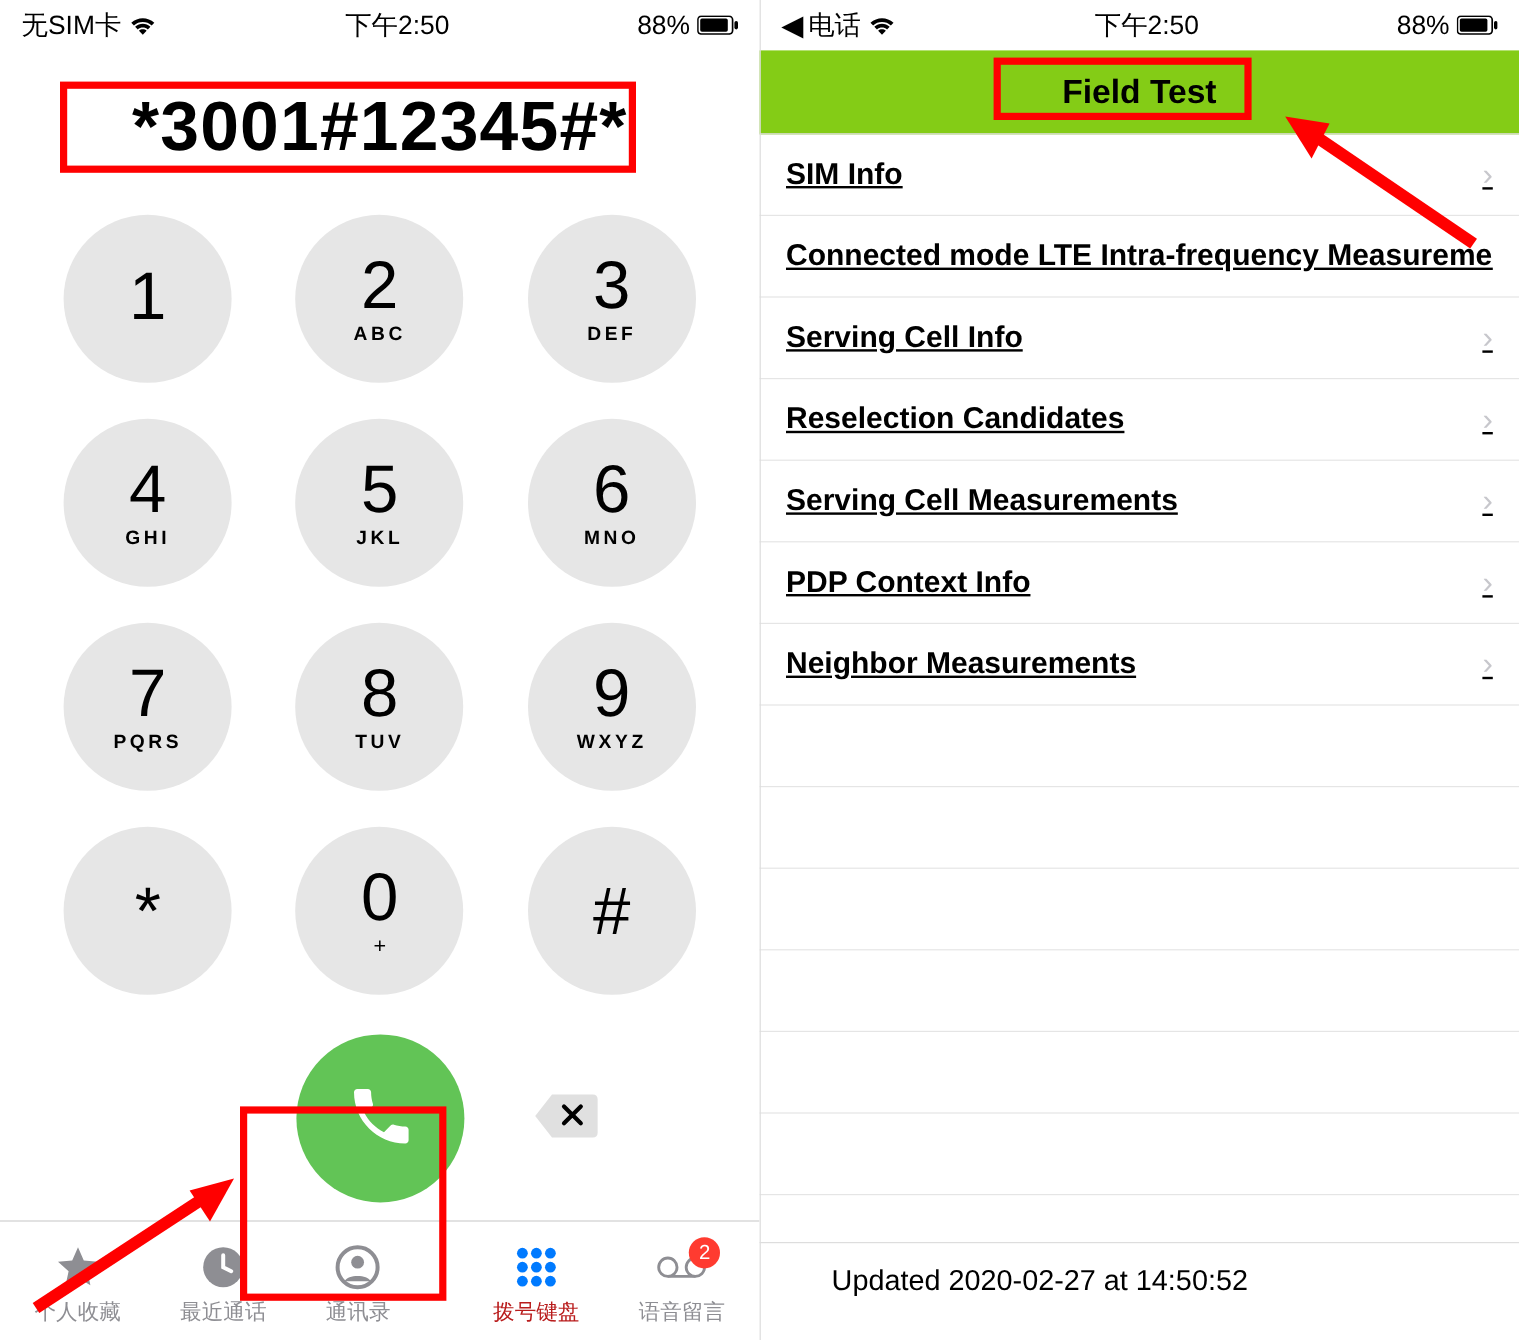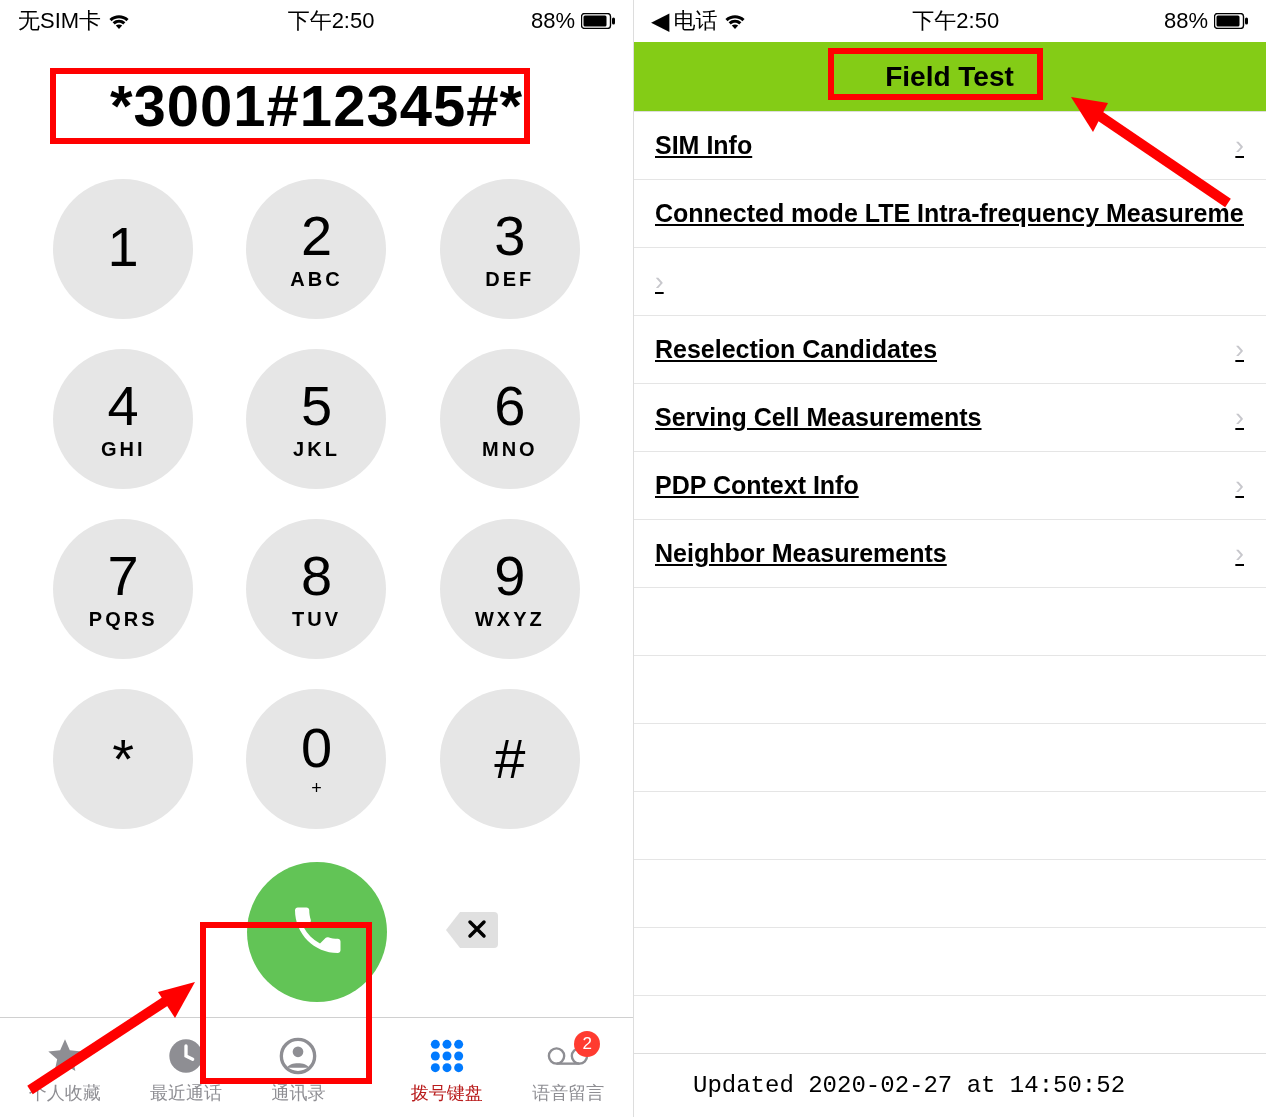--- a/index.html
+++ b/index.html
@@ -63,21 +63,21 @@
     width: 140px; height: 140px;
     border-radius: 50%;
     background: #e6e6e6;
     display:flex;
     flex-direction:column;
     align-items:center;
     justify-content:center;
     cursor:pointer;
   }
   .key-digit { font-size: 56px; font-weight:400; line-height:1; color:#000;}
-  .key-letters { font-size: 20px; font-weight:600; letter-spacing:3px; margin-top:4px; color:#000;}
+  .key-letters { font-size: 16px; font-weight:600; letter-spacing:3px; margin-top:4px; color:#000;}
   .key-star .key-digit, .key-hash .key-digit { font-size: 56px; }
   .key-plus { font-size:18px; margin-top:2px; font-weight:400;}
   
   .call-row {
     margin-top: 28px;
     display:flex;
     justify-content:center;
     align-items:center;
     position:relative;
     height:150px;
@@ -161,25 +161,24 @@
     padding:0 22px;
     font-size:25px;
     font-weight:600;
     cursor:pointer;
     text-decoration:underline;
   }
   .ft-row.empty { cursor:default; }
   .chev { color:#c7c7cc; font-size:26px; font-weight:400;}
   .ft-footer {
     border-top:1px solid #ddd;
-    padding: 18px 0 18px 60px;
+    padding: 18px 0 35px 60px;
     font-size:24px;
     color:#000;
     margin-top:auto;
-    font-family:Liberation Mono, monospace;
   }
   
   .redbox { position:absolute; border:6px solid #f00; z-index:4; pointer-events:none;}
   .arrow { position:absolute; z-index:4; pointer-events:none; }
 </style>
 </head>
 <body>
 
 <div class="divider-v"></div>
 
@@ -374,20 +373,21 @@
 
   <div class="ft-list">
     <div class="ft-row">
         <span>SIM Info</span>
         <span class="chev">›</span>
       </div>
     <div class="ft-row">
         <span style="white-space:nowrap; overflow:hidden;">Connected mode LTE Intra-frequency Measuremen</span>
       </div>
     <div class="ft-row">
+        <span>Serving Cell Info</span>
         <span class="chev">›</span>
       </div>
     <div class="ft-row">
         <span>Reselection Candidates</span>
         <span class="chev">›</span>
       </div>
     <div class="ft-row">
         <span>Serving Cell Measurements</span>
         <span class="chev">›</span>
       </div>

